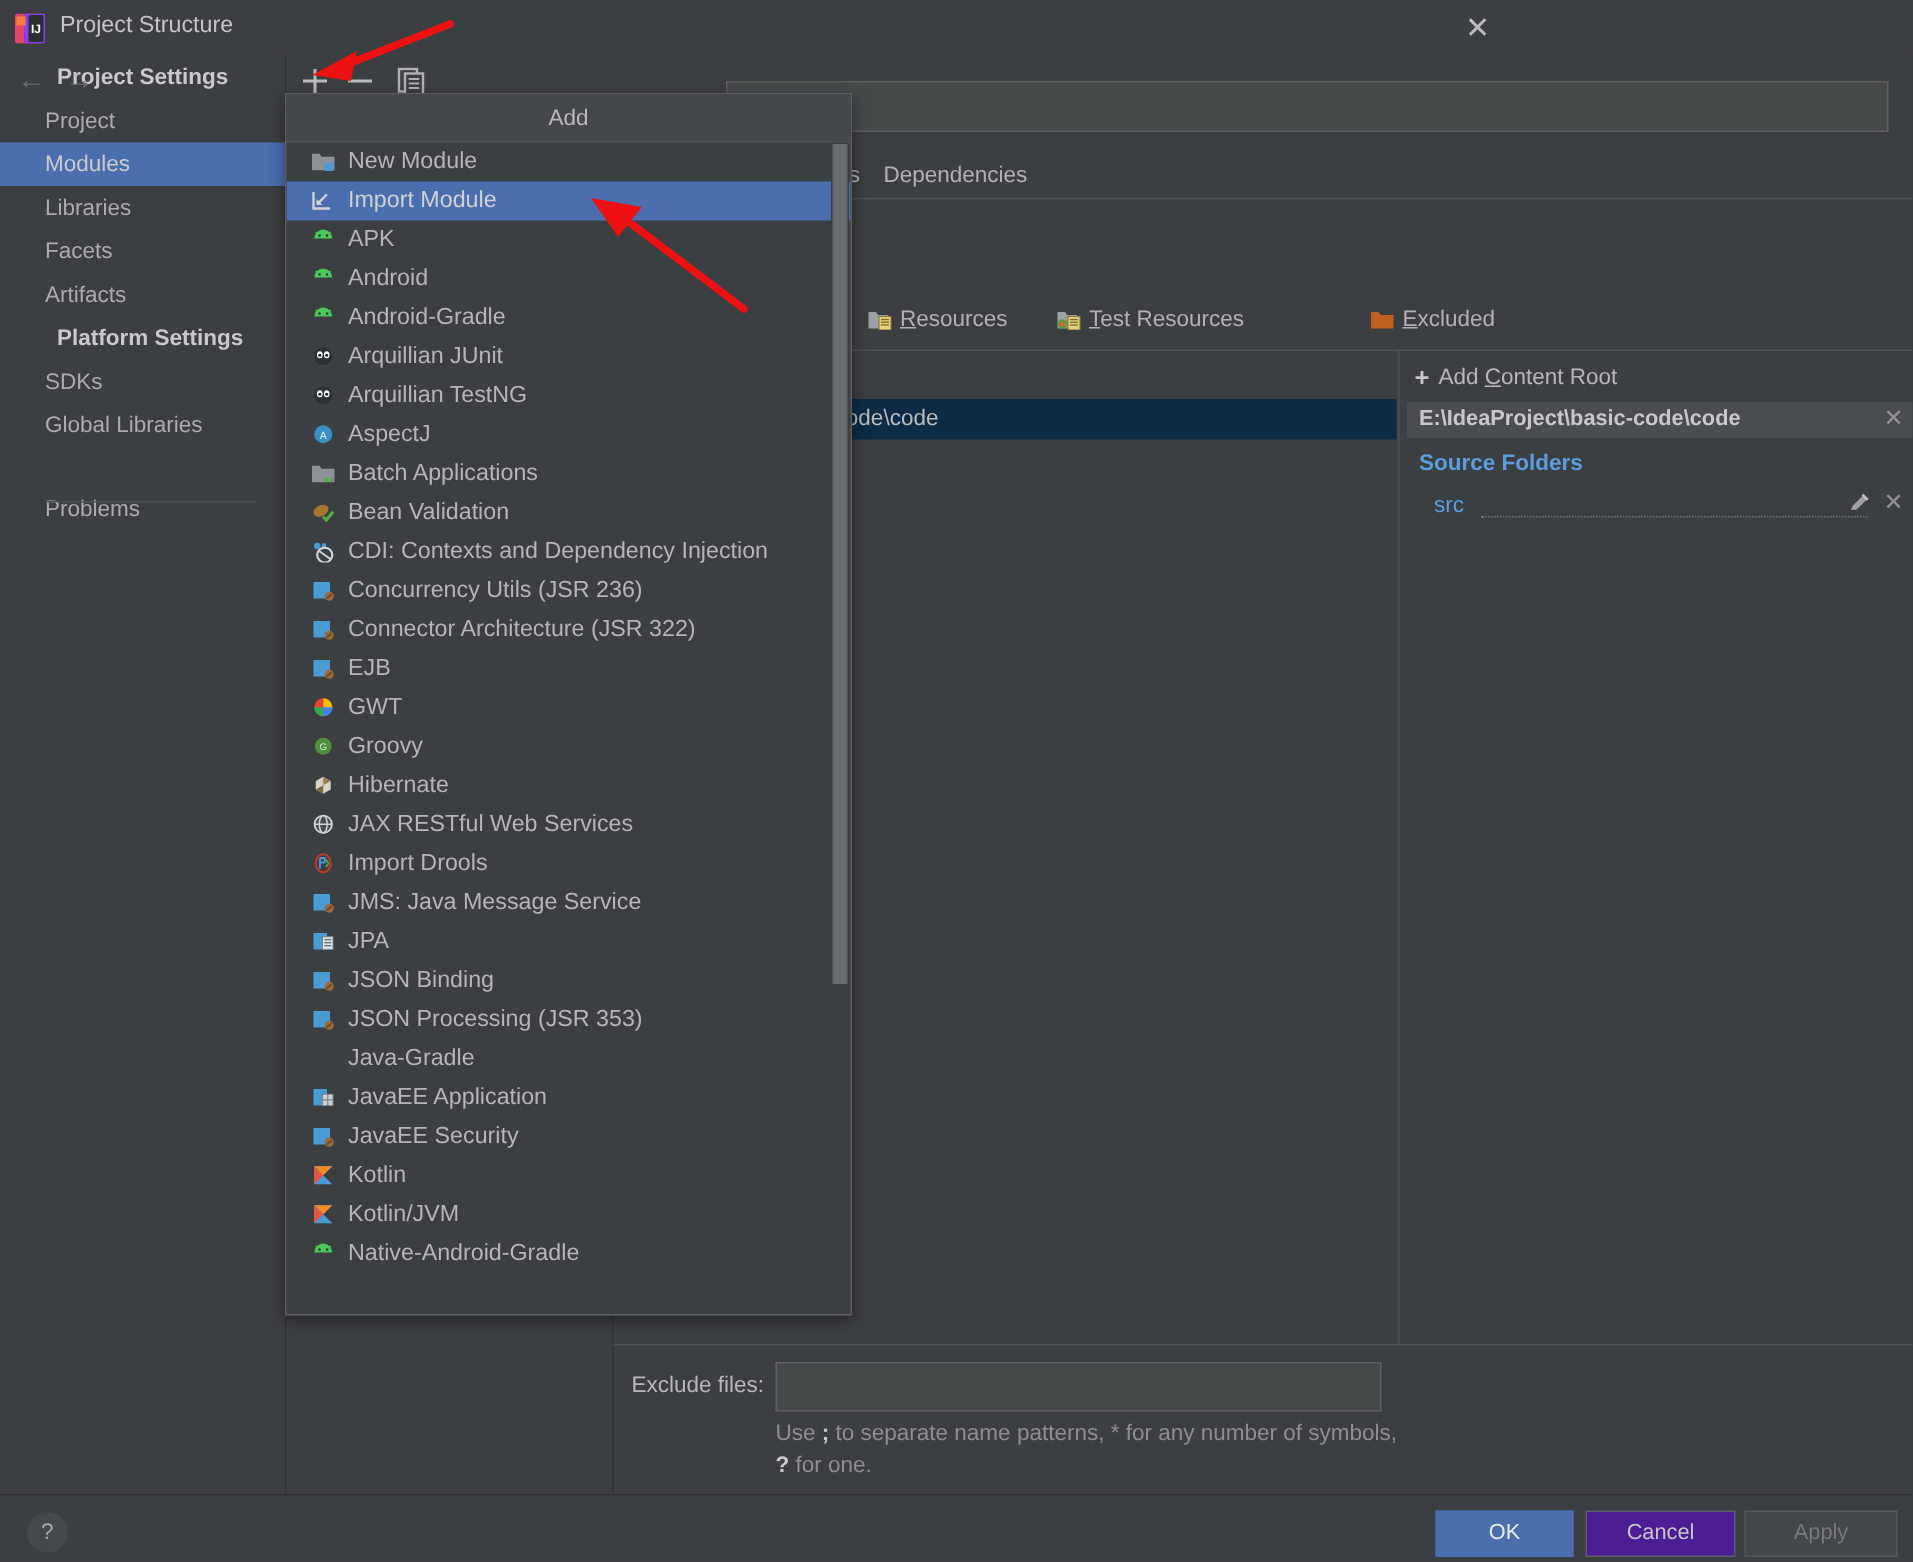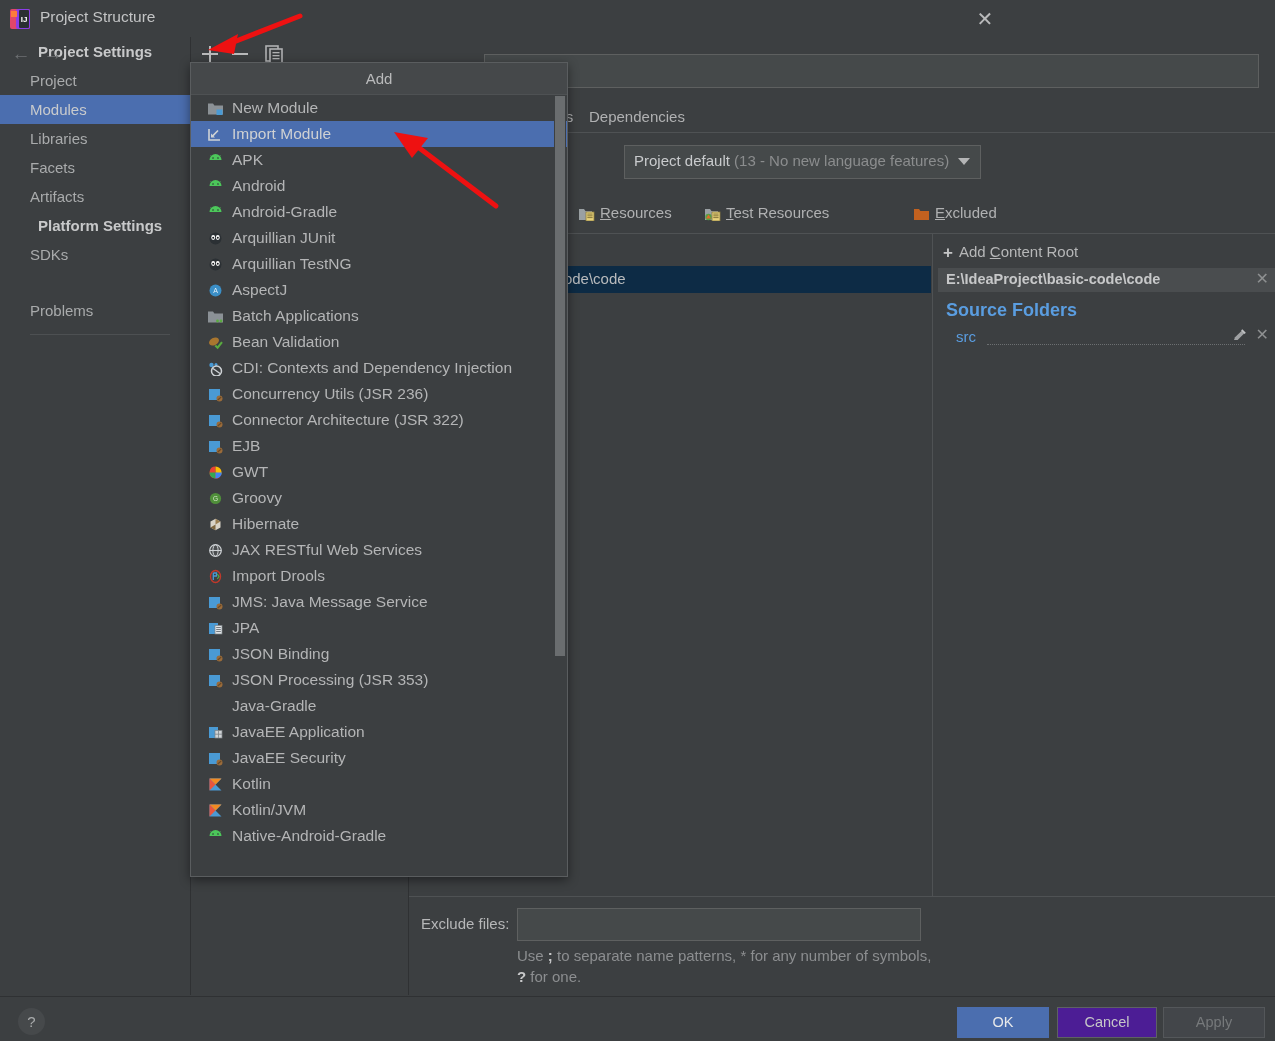--- a/index.html
+++ b/index.html
@@ -154,21 +154,21 @@
     position:absolute;left:5px;top:34px;width:338px;height:24px;
     background:#4a4d4f;
   }
   #crh-text{
     position:absolute;left:8px;top:3px;font-size:14.5px;font-weight:bold;color:#c7c8c9;
   }
   #crh-close{
     position:absolute;right:7px;top:1px;font-size:16px;color:#8e9091;cursor:pointer;
   }
   #source-folders-title{
-    position:absolute;left:13px;top:66px;font-size:18px;font-weight:bold;color:#5a9de0;
+    position:absolute;left:13px;top:66px;font-size:15px;font-weight:bold;color:#5a9de0;
   }
   #src-row{
     position:absolute;left:20px;top:93px;width:318px;height:24px;
   }
   #src-name{
     position:absolute;left:3px;top:1px;font-size:15px;color:#5a9de0;cursor:pointer;
   }
   #src-dots{
     position:absolute;left:34px;top:16px;width:258px;height:1px;
     border-bottom:1px dotted #6c6f71;
@@ -272,20 +272,21 @@
 
   <div class="nav-group">Project Settings</div>
   <div class="nav-item">Project</div>
   <div class="nav-item selected">Modules</div>
   <div class="nav-item">Libraries</div>
   <div class="nav-item">Facets</div>
   <div class="nav-item">Artifacts</div>
 
   <div class="nav-group">Platform Settings</div>
   <div class="nav-item">SDKs</div>
+  <div class="nav-item">Global Libraries</div>
 
   <div id="nav-sep"></div>
   <div class="nav-item" style="margin-top:27px">Problems</div>
 </div>
 
 <div id="main">
 
   <div id="module-toolbar">
     <svg class="tb-icon" id="tb-add" viewBox="0 0 24 24">
       <rect x="11" y="4" width="2" height="16" fill="#b9babb"></rect>
@@ -316,24 +317,20 @@
 
     <div id="tabs">
       <div class="tab" id="tab-sources">Sources</div>
       <div class="tab" id="tab-paths">Paths</div>
       <div class="tab" id="tab-deps">Dependencies</div>
     </div>
     <div id="tabs-underline"></div>
 
     <div id="lang-row">
       <div id="lang-label">Language level:</div>
-      <div id="lang-combo">
-        <div id="lang-text"><span>Project default</span> <span id="lang-sub">(13 - No new language features)</span></div>
-        <div id="lang-arrow"></div>
-      </div>
     </div>
 
     <div id="marks-row">
       <div class="mark" style="left:7px">
         <svg class="mi" viewBox="0 0 17 15" width="17" height="15">
           <path d="M1 3 L6 3 L7.4 5 L16 5 L16 14 L1 14 Z" fill="#4a9ad4"></path>
         </svg><span>Sources</span>
       </div>
       <div class="mark" style="left:92px">
         <svg class="mi" viewBox="0 0 17 15" width="17" height="15">

